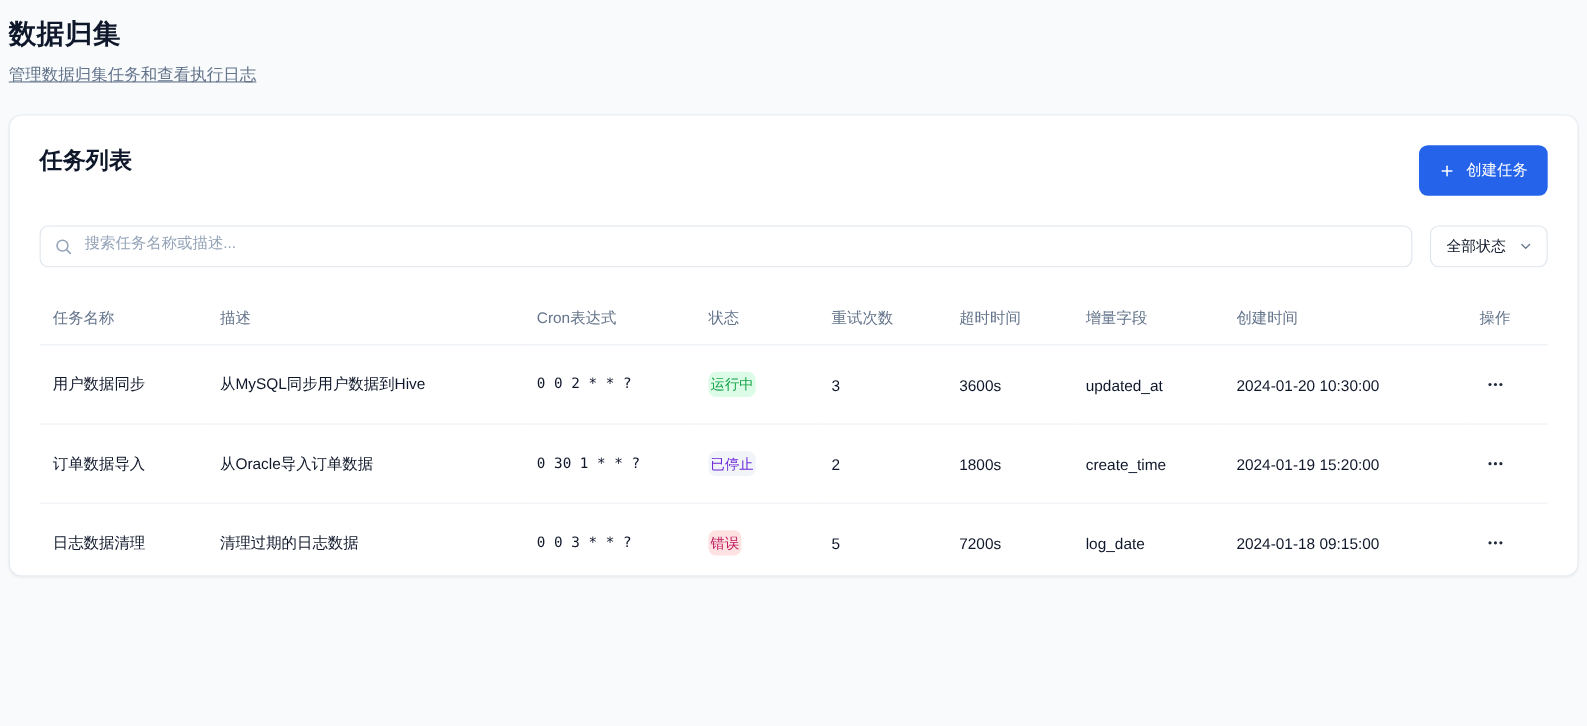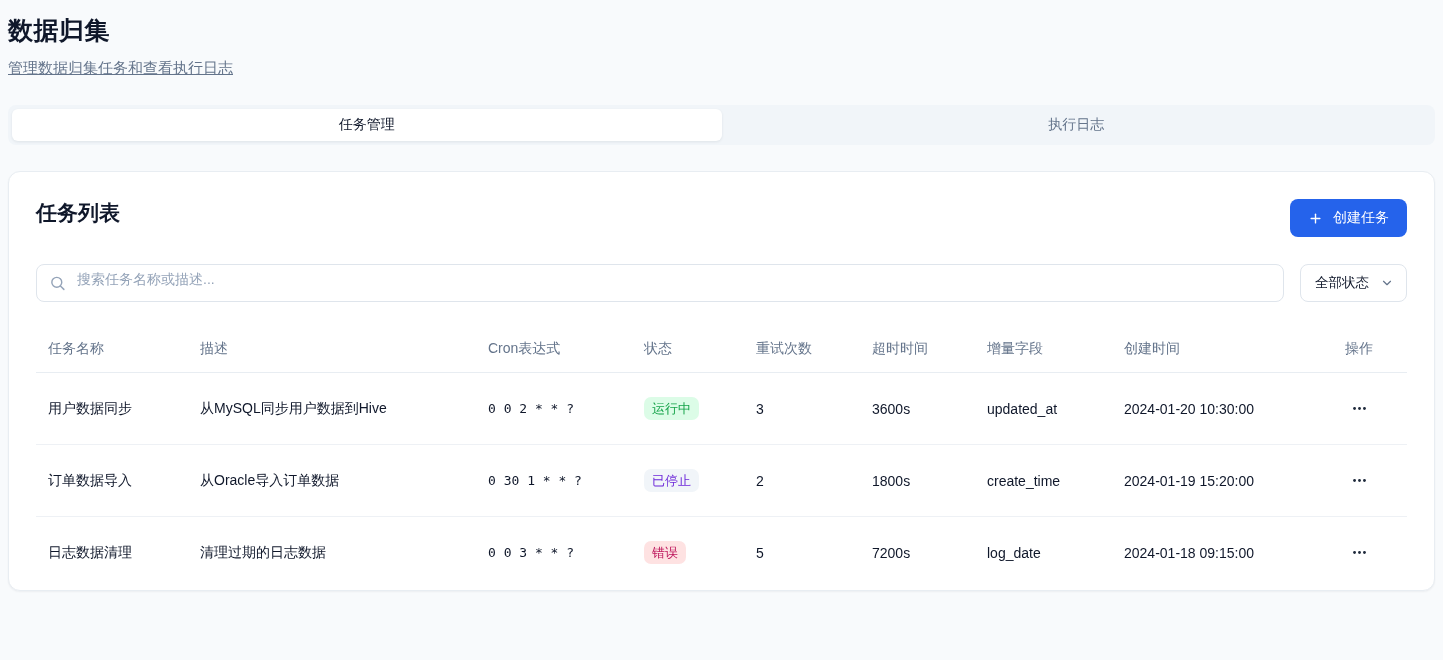--- a/index.html
+++ b/index.html
@@ -45,21 +45,21 @@
     border-radius: 12px;
     box-shadow: 0 1px 2px rgba(16,24,40,.05);
     padding: 27px 27px 20px 27px;
     height: 420px;
   }
   .card-header { display: flex; align-items: flex-start; justify-content: space-between; }
   .card-title { font-size: 21px; font-weight: 700; }
   .btn-primary {
     display: inline-flex; align-items: center; gap: 10px;
     background: #2563eb; color: #ffffff; border: none;
-    height: 38px; padding: 0 18px; border-radius: 8px;
+    height: 46px; padding: 0 18px; border-radius: 8px;
     font-size: 14px; font-family: inherit; cursor: pointer;
   }
   .btn-primary svg { display: block; }
 
   
   .controls { display: flex; gap: 16px; margin-top: 27px; }
   .search-wrap { position: relative; flex: 1; }
   .search-wrap .search-icon {
     position: absolute; left: 13px; top: 50%; transform: translateY(-50%);
     color: #94a3b8; display: flex;
@@ -87,43 +87,39 @@
     padding: 20px 12px 14px 12px; border-bottom: 1px solid #e8edf2;
     white-space: nowrap;
   }
   tbody td {
     padding: 23px 12px; font-size: 14px; vertical-align: middle; white-space: nowrap;
   }
   tbody tr + tr td { border-top: 1px solid #eef1f5; }
   td.cell-name { font-weight: 500; }
   td.cell-cron { font-family: "DejaVu Sans Mono", "Liberation Mono", monospace; font-size: 13px; }
   .badge {
-    display: inline-block; padding: 5px 8px; border-radius: 7px;
+    display: inline-block; padding: 5px 2px; border-radius: 7px;
     font-size: 13px; line-height: 1;
   }
   .badge--running { background: #dcfce7; color: #16a34a; }
   .badge--stopped { background: #f1f5f9; color: #6d28d9; }
   .badge--error   { background: #fee2e2; color: #be185d; }
   .more-btn {
     background: none; border: none; cursor: pointer; padding: 4px 6px;
     color: #1e293b; display: inline-flex; align-items: center;
   }
 </style>
 </head>
 <body>
 
 <div class="page">
 
   <h1 class="page-title">数据归集</h1>
   <div class="page-subtitle">管理数据归集任务和查看执行日志</div>
 
-  <div class="tabs">
-    <button class="tab active">任务管理</button>
-    <button class="tab">执行日志</button>
-  </div>
 
   <div class="card">
 
     <div class="card-header">
       <h2 class="card-title">任务列表</h2>
       <button class="btn-primary">
         <span style="display:flex;">
           <svg width="15" height="15" viewBox="0 0 24 24" fill="none" stroke="currentColor" stroke-width="2.2" stroke-linecap="round">
             <line x1="12" y1="5" x2="12" y2="19"></line>
             <line x1="5" y1="12" x2="19" y2="12"></line>

